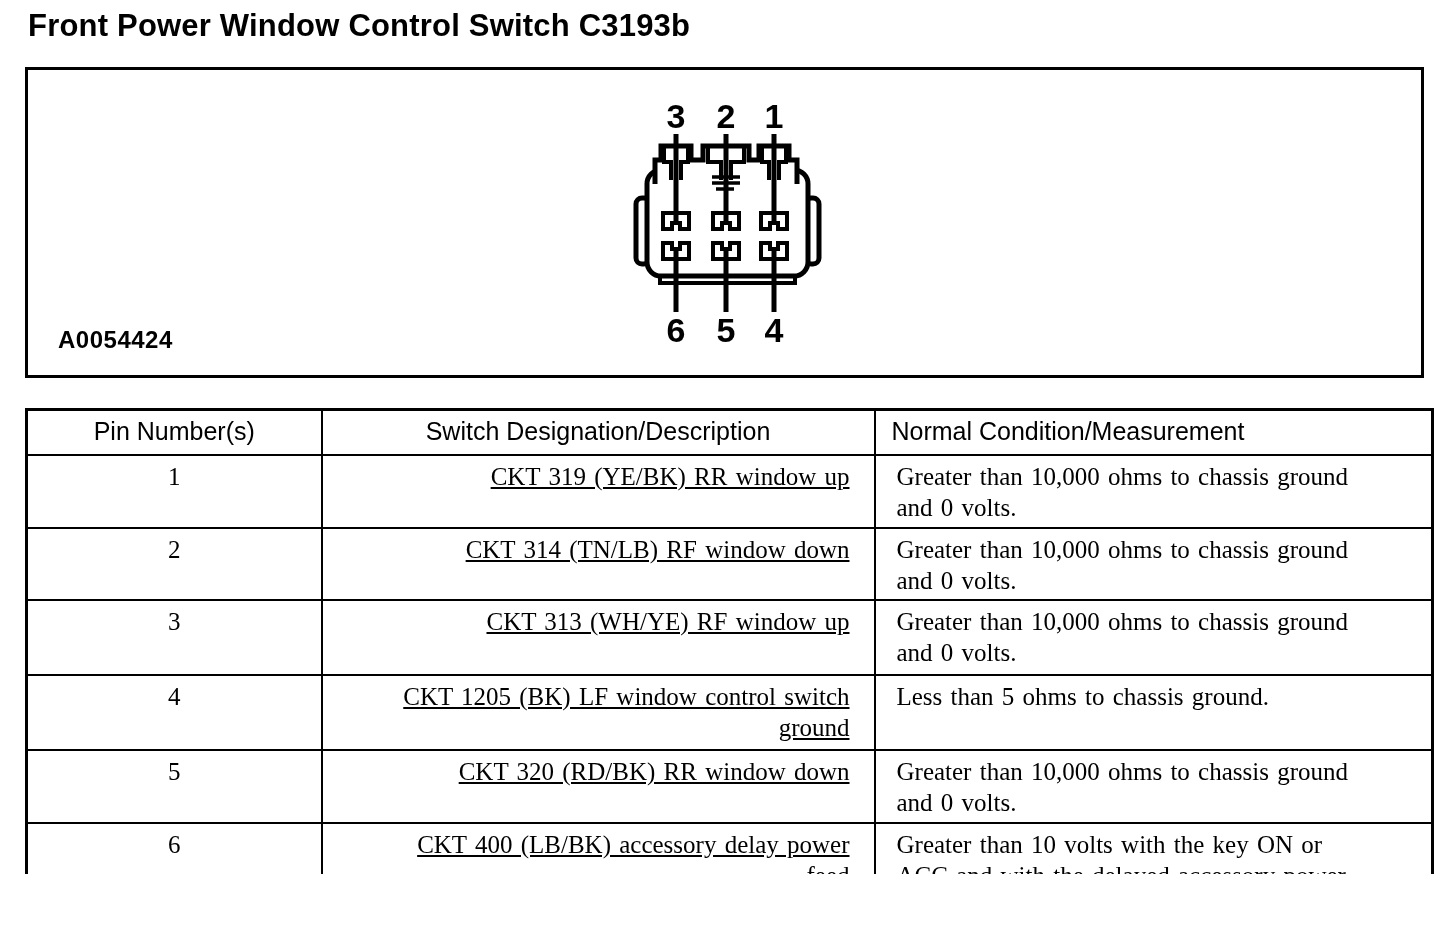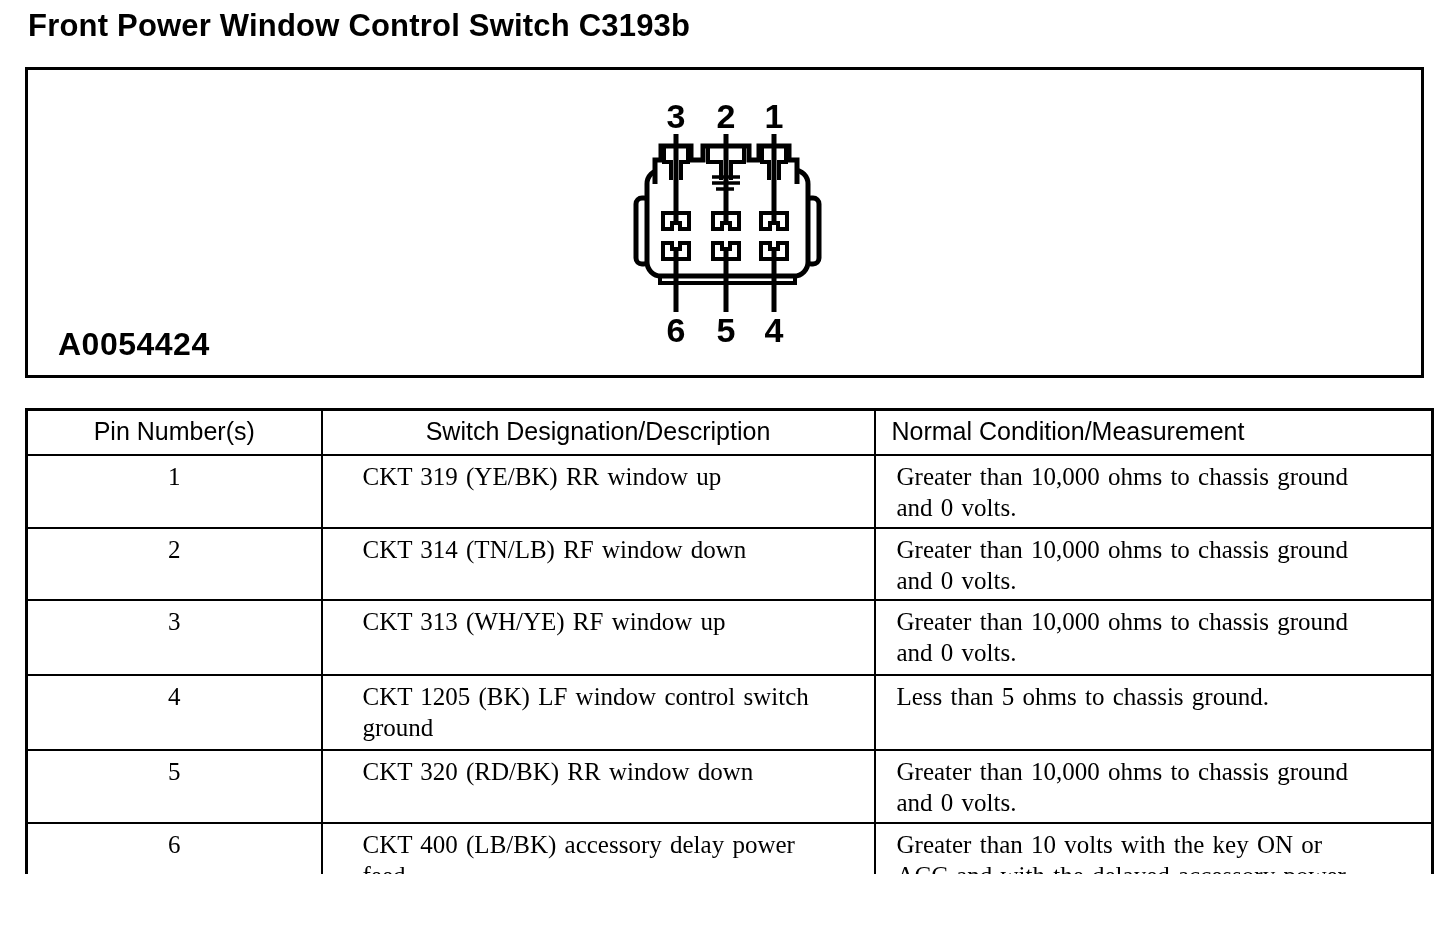--- a/index.html
+++ b/index.html
@@ -13,41 +13,41 @@
     font-size:31px; font-weight:bold; letter-spacing:0.2px;
   }
   .diagram-box {
     position:absolute; left:25px; top:67px; width:1399px; height:311px;
     border:3px solid #000; box-sizing:border-box; background:#ffffff;
   }
   .connector-svg { position:absolute; left:572px; top:16px; }
   .figure-id {
     position:absolute; left:30px; top:256px;
     font-family:"Liberation Sans", sans-serif;
-    font-size:32px; font-weight:bold; letter-spacing:0.5px;
+    font-size:24px; font-weight:bold; letter-spacing:0.5px;
   }
   .pin-table {
     position:absolute; left:25px; top:408px; width:1406px;
     border-collapse:collapse; table-layout:fixed;
     border:3px solid #000; background:#ffffff;
   }
   .pin-table th, .pin-table td { border:2px solid #000; box-sizing:border-box; }
   .pin-table th {
     font-family:"Liberation Sans", sans-serif; font-size:25px; font-weight:normal;
     height:45px; vertical-align:middle; padding:0 0 2px 0; text-align:center;
   }
   .pin-table td {
     font-family:"Liberation Serif", serif; font-size:25px; line-height:31px;
     vertical-align:top; padding-top:5px; word-spacing:2px;
   }
   col.c-pin  { width:295px; }
   col.c-ckt  { width:553px; }
   col.c-cond { width:558px; }
   td.col-pin  { text-align:center; }
-  td.col-ckt  { text-align:left; white-space:pre-line; padding-left:40px; padding-right:24px; }
+  td.col-ckt  { text-align:right; white-space:pre-line; padding-left:16px; padding-right:24px;text-decoration:underline; }
   td.col-cond { text-align:left;  white-space:pre-line; padding-left:21px; padding-right:6px; }
   th.col-cond { text-align:left; padding-left:16px;margin-left:24px; }
   tr.rh-a { height:73px; }
   tr.rh-b { height:72px; }
   tr.rh-c { height:75px; }
   tr.rh-d { height:104px; }
   .ln   { stroke:#000; stroke-width:5; fill:none; }
   .ln4  { stroke:#000; stroke-width:4; fill:none; }
   .ln3  { stroke:#000; stroke-width:3.5; fill:none; }
   .shape{ stroke:#000; stroke-width:5; fill:#ffffff; }

